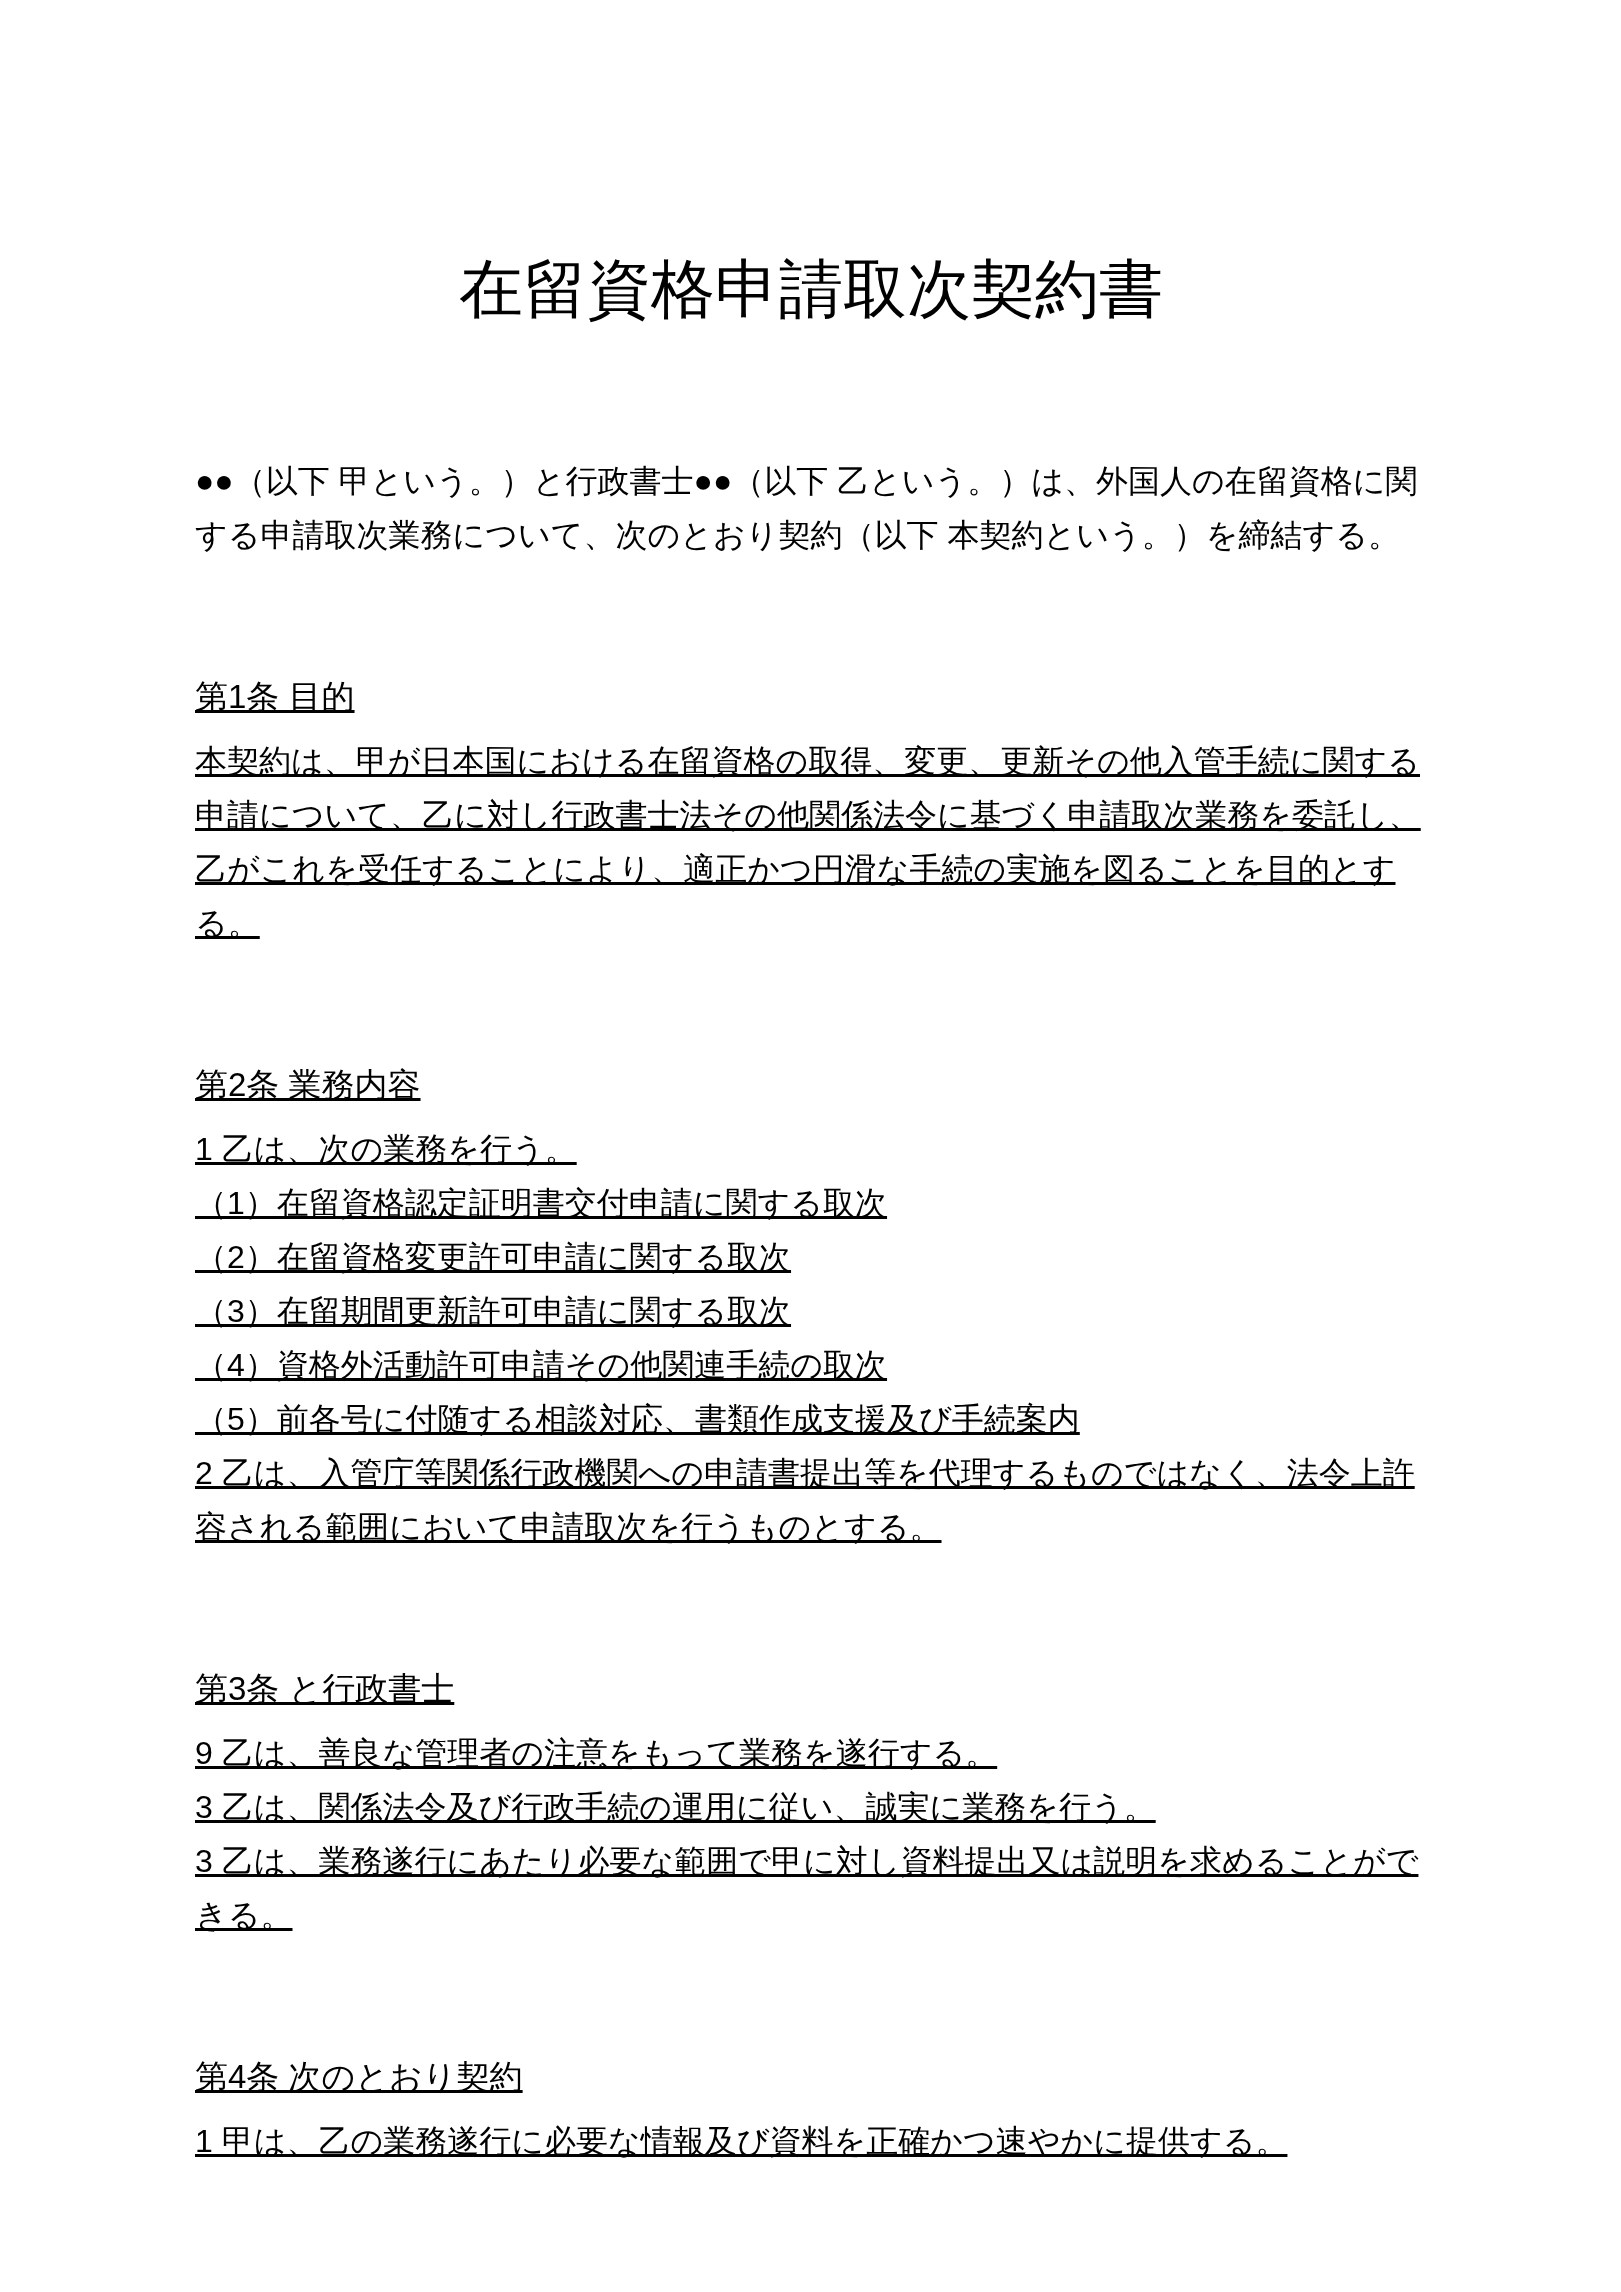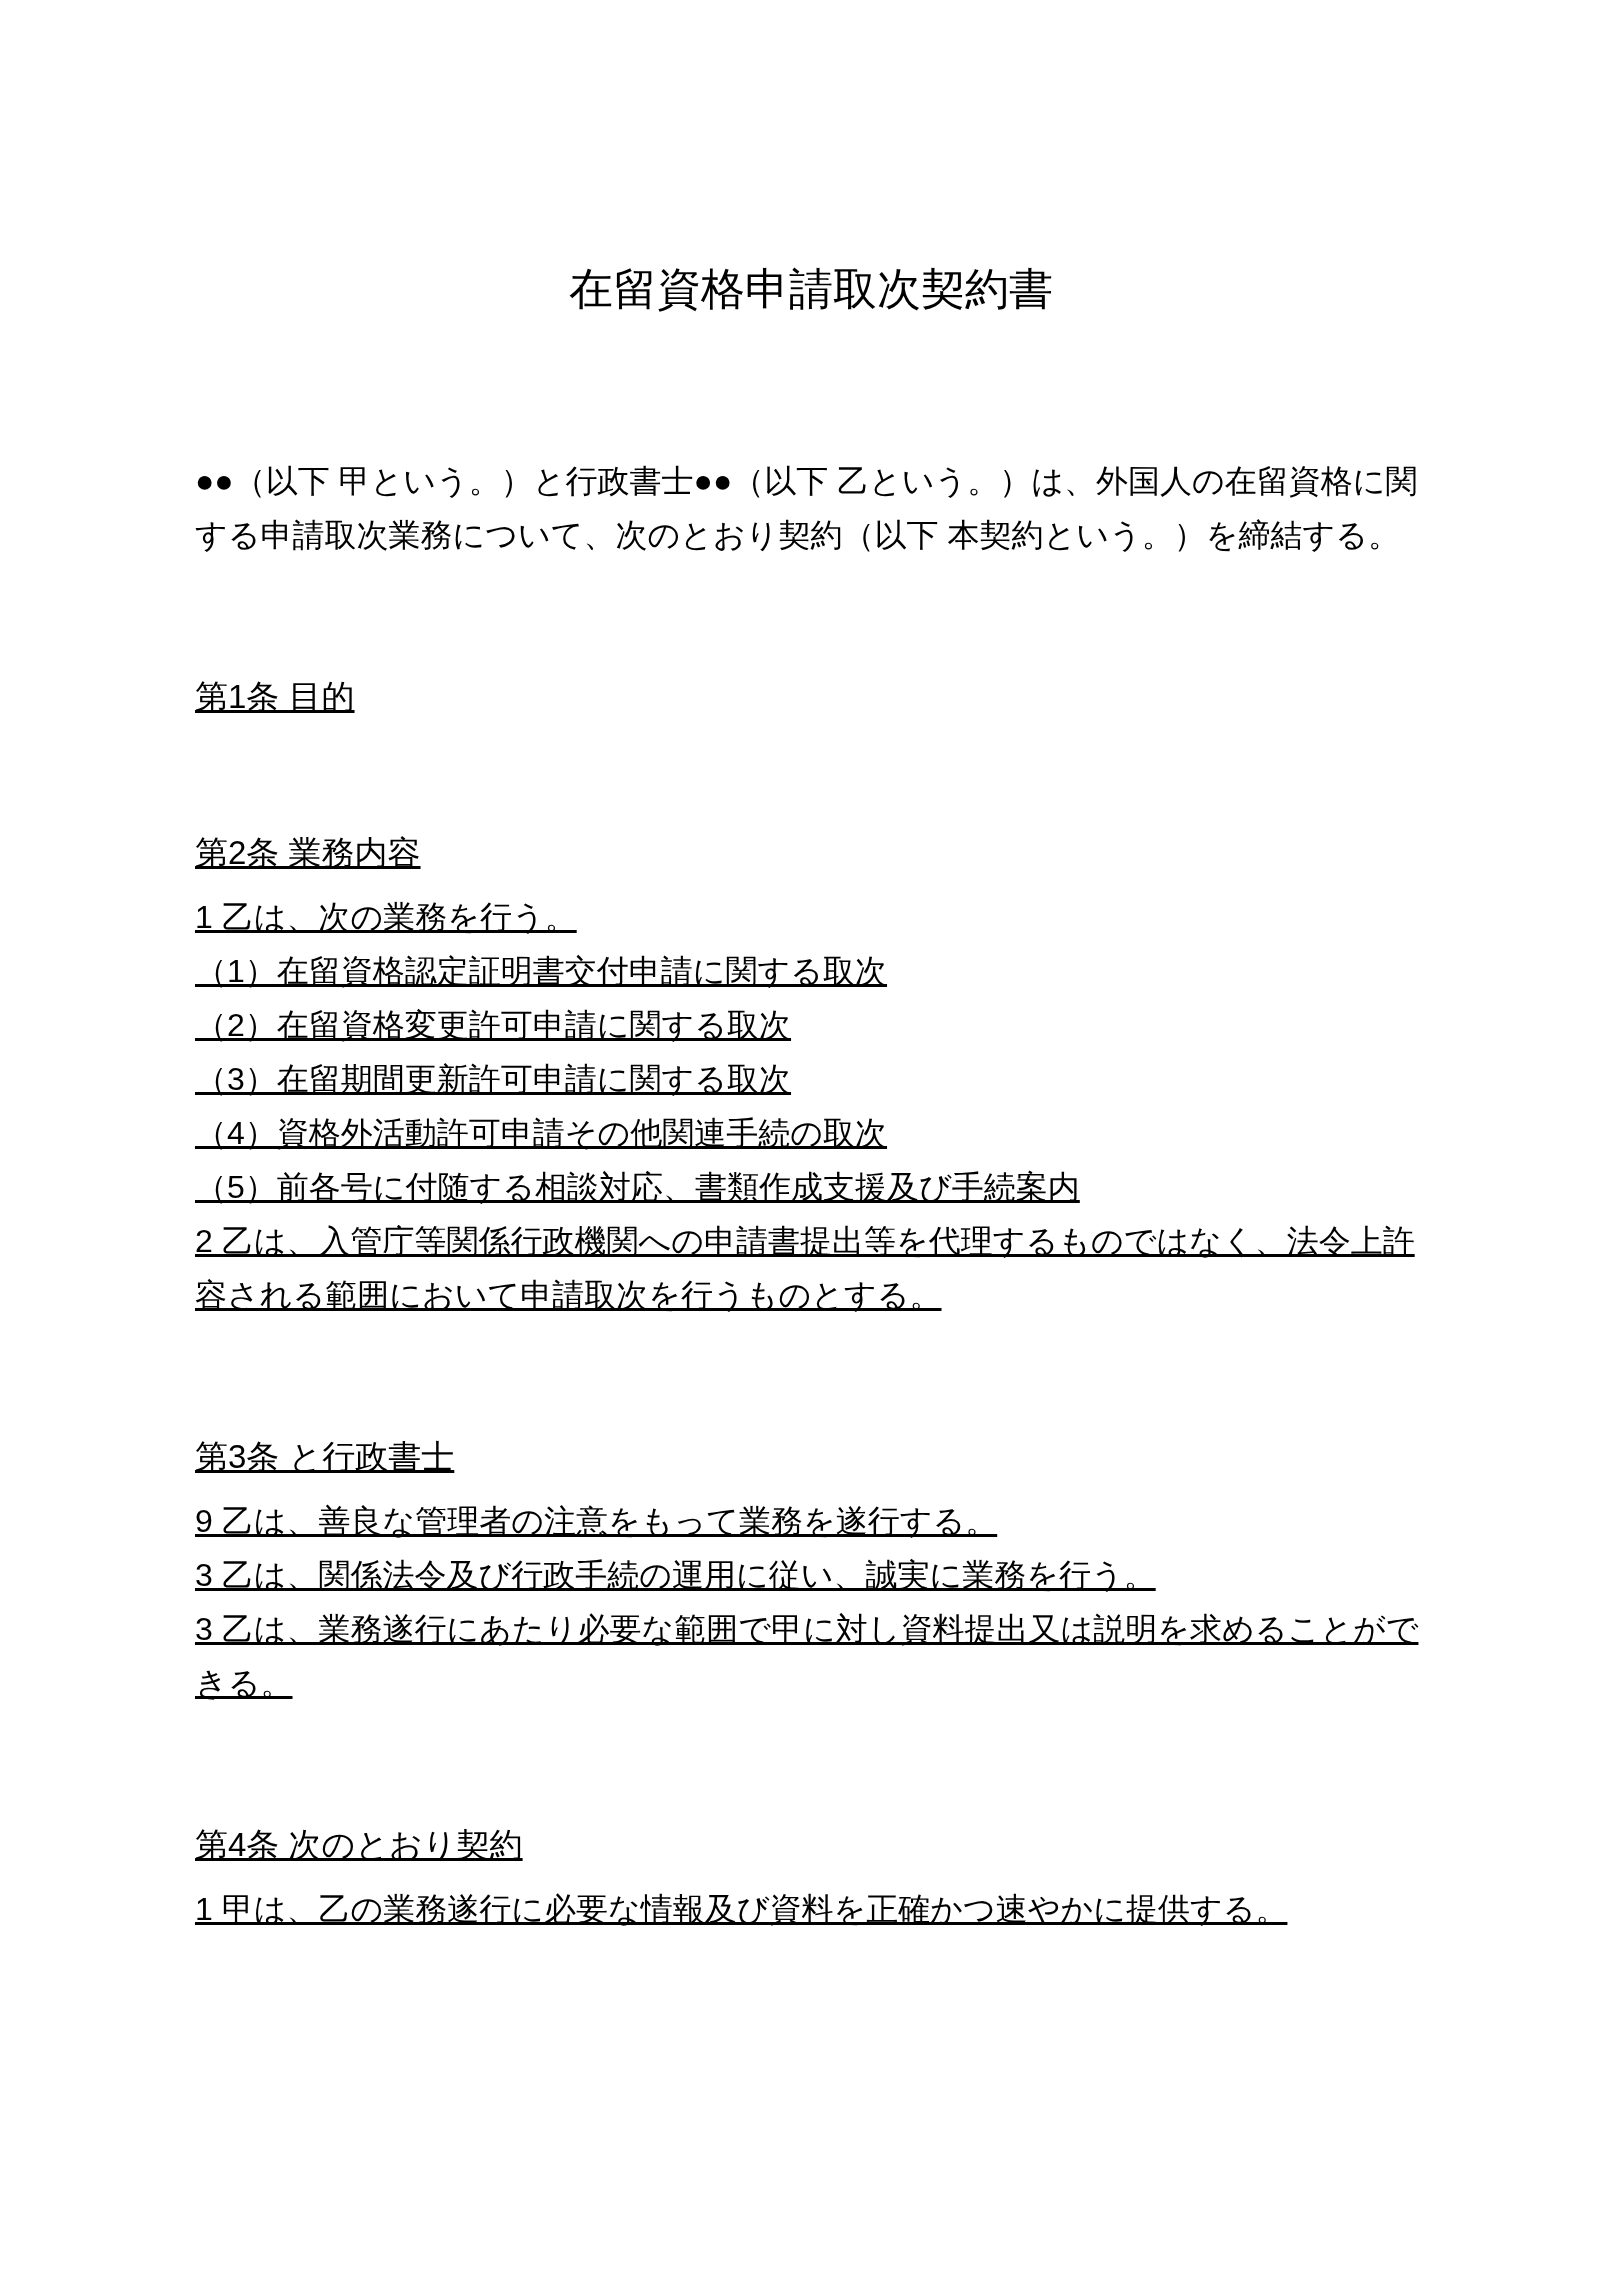--- a/index.html
+++ b/index.html
@@ -13,21 +13,21 @@
     height: 2293px;
     box-sizing: border-box;
     padding: 0 195px;
     background: #ffffff;
     color: #000000;
     font-family: "Liberation Sans", sans-serif;
     overflow: hidden;
   }
   .doc-title {
     margin: 255px 0 0 0;
-    font-size: 44px;
+    font-size: 64px;
     line-height: 68px;
     font-weight: 400;
     text-align: center;
     white-space: nowrap;
   }
   .preamble {
     margin: 131px 0 0 0;
   }
   .preamble,
   .sec-body p {
@@ -57,20 +57,23 @@
 <body>
 
 <div class="page">
 
   <h1 class="doc-title">在留資格申請取次契約書</h1>
 
   <p class="preamble">●●（以下 甲という。）と行政書士●●（以下 乙という。）は、外国人の在留資格に関する申請取次業務について、次のとおり契約（以下 本契約という。）を締結する。</p>
 
   <section class="sec">
     <h2 class="sec-heading">第1条 目的</h2>
+    <div class="sec-body">
+        <p>本契約は、甲が日本国における在留資格の取得、変更、更新その他入管手続に関する申請について、乙に対し行政書士法その他関係法令に基づく申請取次業務を委託し、乙がこれを受任することにより、適正かつ円滑な手続の実施を図ることを目的とする。</p>
+      </div>
   </section>
 
   <section class="sec">
     <h2 class="sec-heading">第2条 業務内容</h2>
     <div class="sec-body">
         <p>1 乙は、次の業務を行う。</p>
         <p>（1）在留資格認定証明書交付申請に関する取次</p>
         <p>（2）在留資格変更許可申請に関する取次</p>
         <p>（3）在留期間更新許可申請に関する取次</p>
         <p>（4）資格外活動許可申請その他関連手続の取次</p>

